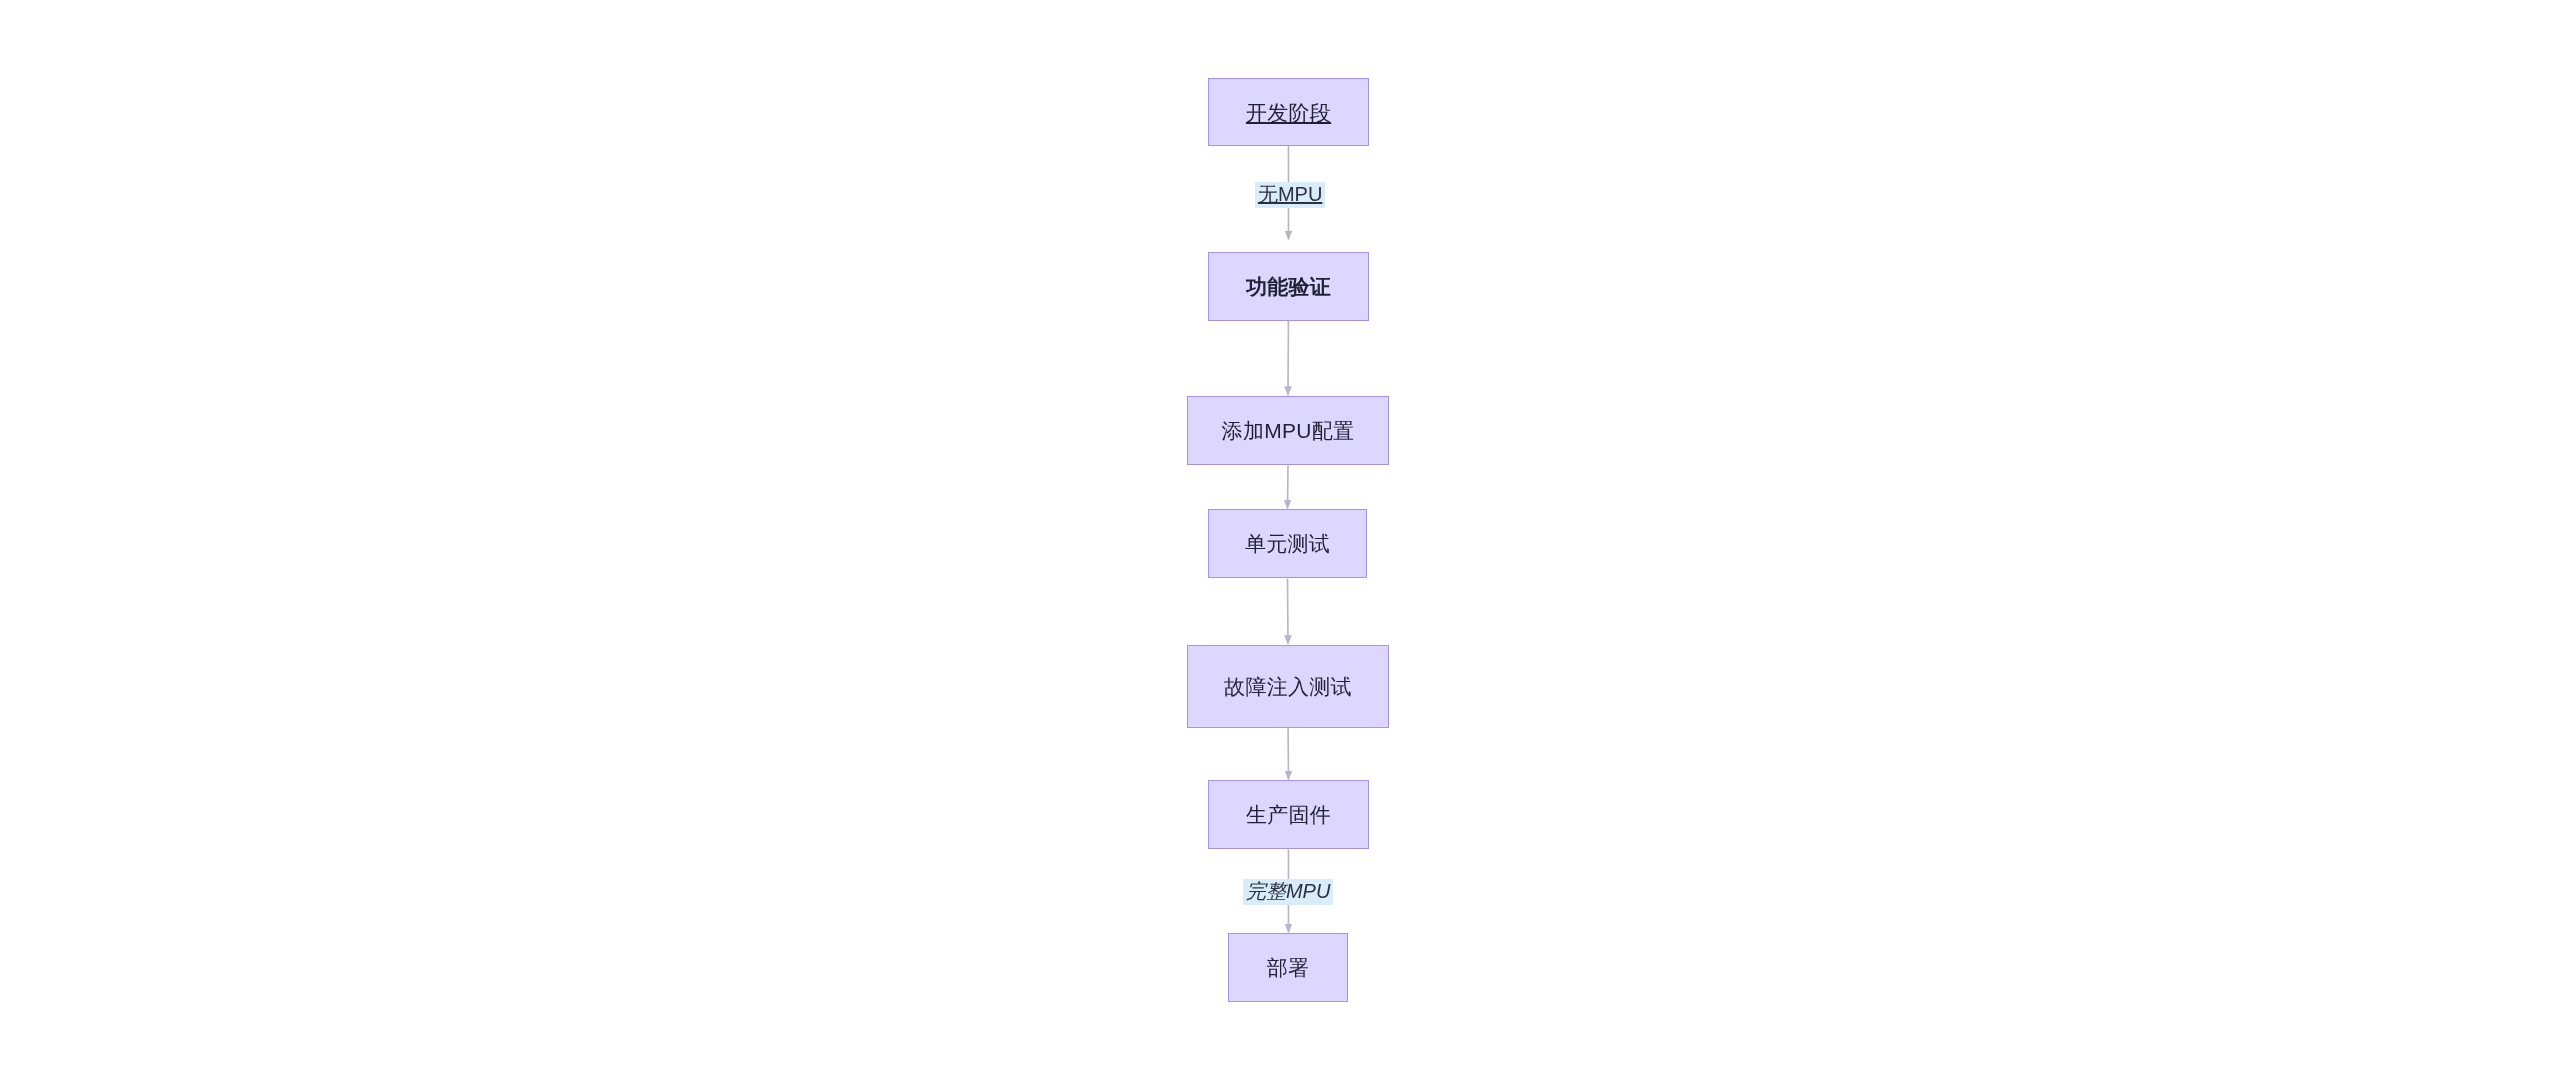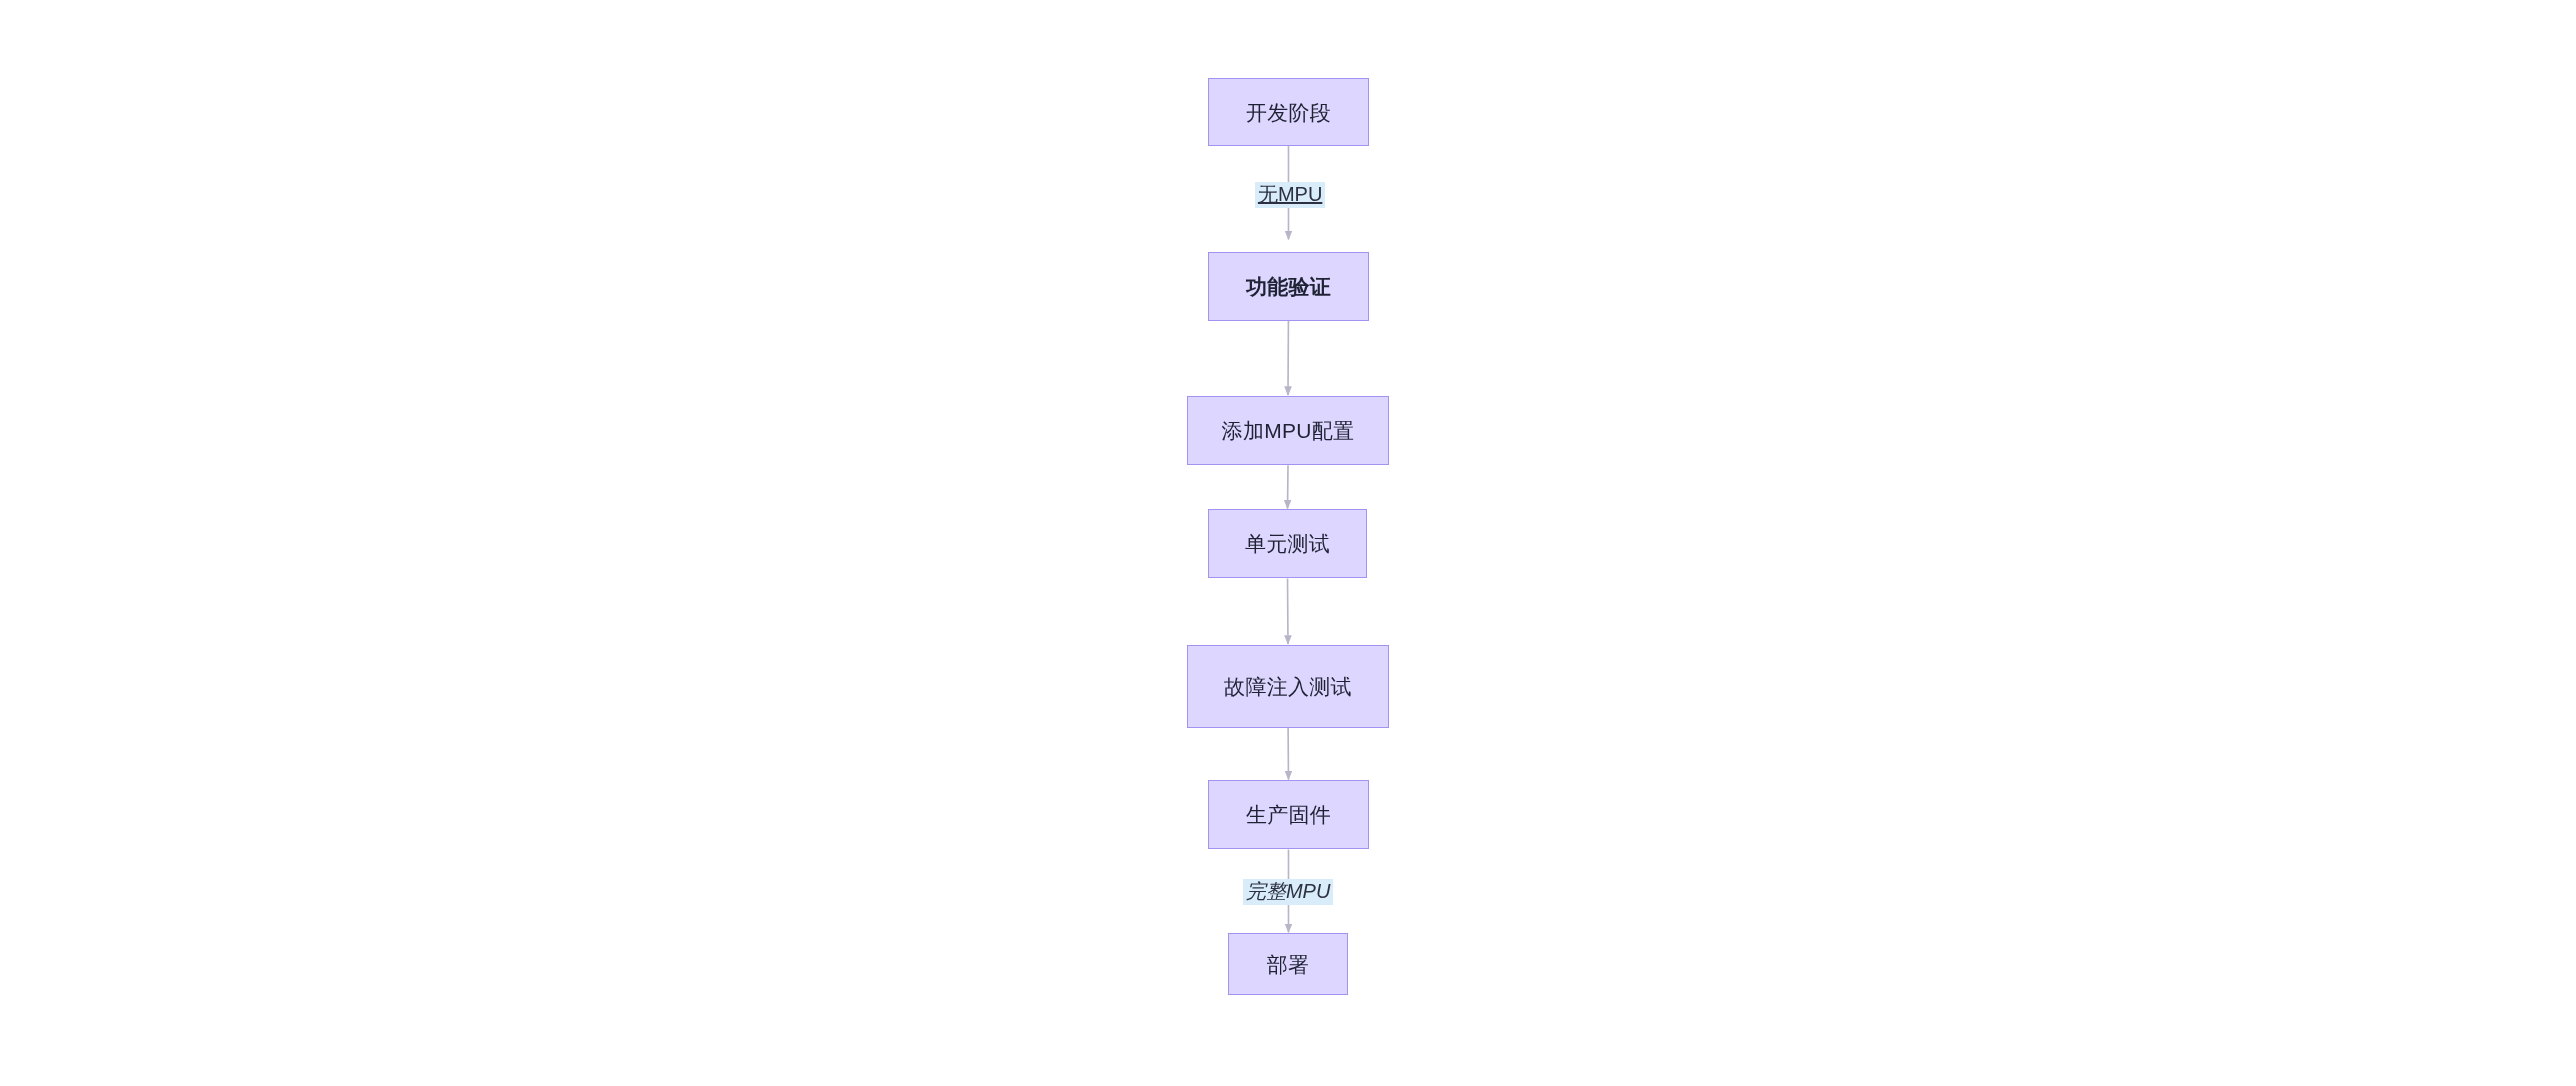--- a/index.html
+++ b/index.html
@@ -75,39 +75,39 @@
         <path d="M1340.5,152 L1340.5,249"></path>
         <path d="M1340.5,322 L1340,411"></path>
         <path d="M1340,484 L1339.5,529"></path>
         <path d="M1339.5,602 L1340,670"></path>
         <path d="M1340,743 L1340.5,811"></path>
         <path d="M1340.5,884 L1340.5,970"></path>
       </g>
   </svg>
 
   <div id="nodes-layer">
-      <div class="node" style="left: 1208px; top: 78px; width: 161px; height: 68px;">
+      <div class="node" style="left: 1208px; top: 78px; width: 161px; height: 68px; text-decoration: underline;">
         <span class="node-label">开发阶段</span>
       </div>
       <div class="node" style="left: 1208px; top: 252px; width: 161px; height: 69px; font-weight: bold;">
         <span class="node-label">功能验证</span>
       </div>
       <div class="node" style="left: 1187px; top: 396px; width: 202px; height: 69px;">
         <span class="node-label">添加MPU配置</span>
       </div>
       <div class="node" style="left: 1208px; top: 509px; width: 159px; height: 69px;">
         <span class="node-label">单元测试</span>
       </div>
       <div class="node" style="left: 1187px; top: 645px; width: 202px; height: 83px;">
         <span class="node-label">故障注入测试</span>
       </div>
       <div class="node" style="left: 1208px; top: 780px; width: 161px; height: 69px;">
         <span class="node-label">生产固件</span>
       </div>
-      <div class="node" style="left: 1228px; top: 933px; width: 120px; height: 62px;">
+      <div class="node" style="left: 1228px; top: 933px; width: 120px; height: 69px;">
         <span class="node-label">部署</span>
       </div>
     </div>
   <div id="labels-layer">
       <div class="edge-label" style="left: 1255px; top: 182px; text-decoration: underline;">无MPU</div>
       <div class="edge-label" style="left: 1243px; top: 879px; font-style: italic;">完整MPU</div>
     </div>
 
 </div>
 

